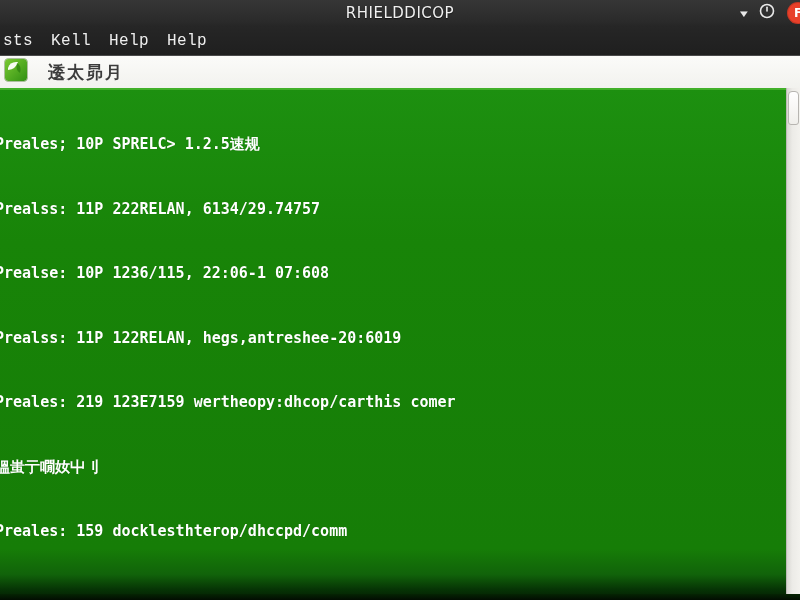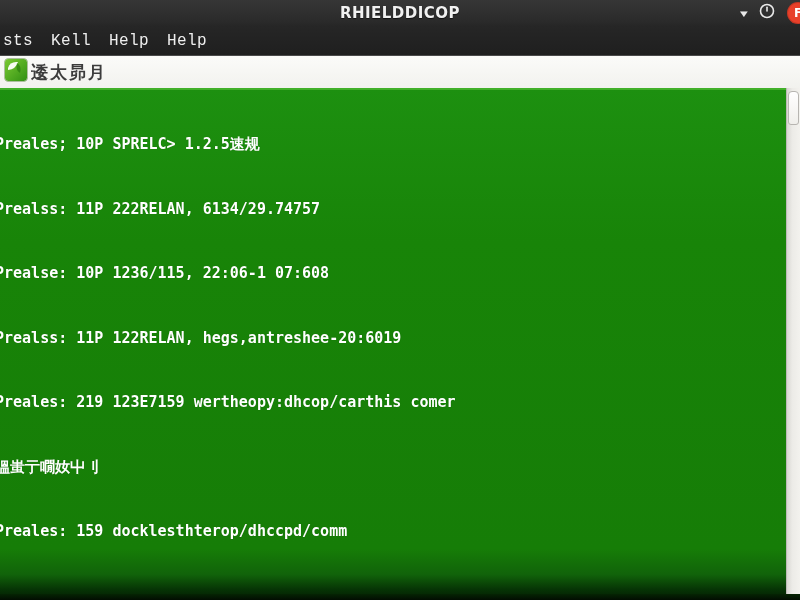--- a/index.html
+++ b/index.html
@@ -7,21 +7,21 @@
     width:800px;height:600px;overflow:hidden;position:relative;
     font-family:"DejaVu Sans",sans-serif;background:#ffffff;
   }
   
   .titlebar{
     position:absolute;left:0;top:0;width:800px;height:26px;
     background:linear-gradient(180deg,#363636 0%,#2a2a2a 85%,#262626 100%);
     display:flex;align-items:center;justify-content:center;
   }
   .titlebar .title{
-    color:#f1f1f1;font-weight:700;font-size:15px;letter-spacing:.5px;
+    color:#f1f1f1;font-weight:400;font-size:15px;letter-spacing:.5px;
     text-shadow:0 1px 1px rgba(0,0,0,.6);
   }
   .titlebar-icons{
     position:absolute;right:0;top:0;height:26px;display:flex;align-items:center;gap:12px;
   }
   .chevron{color:#e8e8e8;font-size:11px;line-height:1;transform:scaleX(1.4);}
   .clockring{width:16px;height:16px;}
   .badge{
     width:22px;height:22px;border-radius:50%;background:#e8402a;
     color:#fff;font-weight:700;font-size:12px;display:flex;align-items:center;justify-content:center;
@@ -37,21 +37,21 @@
   .menubar .menu-item:first-child{margin-left:-6px;}
   
   .toolbar{
     position:absolute;left:0;top:55px;width:800px;height:33px;
     background:linear-gradient(180deg,#fbfbf9 0%,#f2f2ee 100%);
     border-top:1px solid #4a4a4a;box-sizing:border-box;
     display:flex;align-items:center;
   }
   .tool-icon{width:24px;height:24px;margin-left:4px;flex:0 0 auto;}
   .tool-label{
-    margin-left:3px;color:#3c3c3c;font-size:17px;font-weight:600;letter-spacing:2px;text-align:center;
+    margin-left:20px;color:#3c3c3c;font-size:17px;font-weight:600;letter-spacing:2px;text-align:center;
   }
   
   .terminal{
     position:absolute;left:0;top:88px;width:786px;height:512px;
     background:linear-gradient(180deg,#1d9010 0%,#188408 30%,#167d07 90%,#11630a 95%,#063305 98%,#041c02 100%);
     overflow:hidden;
   }
   .terminal::before{
     content:"";position:absolute;left:0;top:0;width:100%;height:2px;
     background:#46b42c;opacity:.9;

